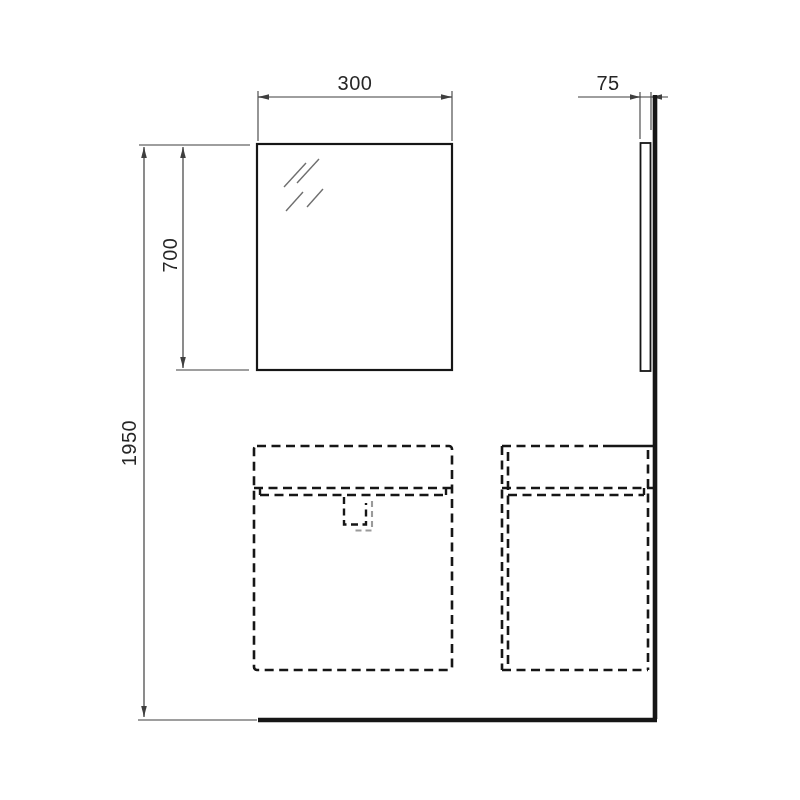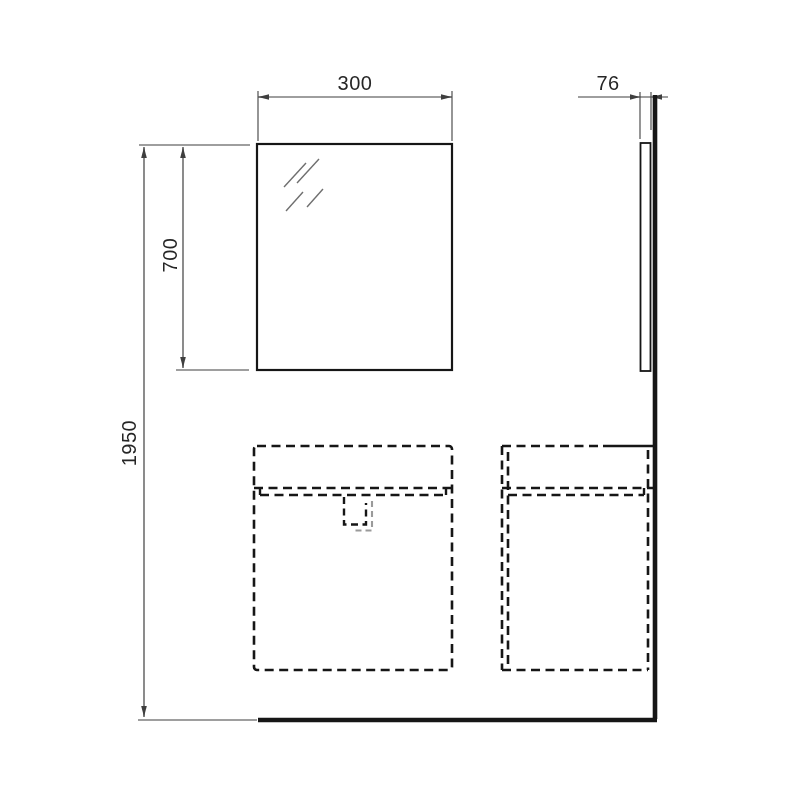--- a/index.html
+++ b/index.html
@@ -109,18 +109,18 @@
       <line class="ln-dash" x1="648" y1="450" x2="648" y2="670"></line>
       <line class="ln-dash" x1="502" y1="488" x2="653" y2="488"></line>
       <line class="ln-dash" x1="508" y1="495" x2="644" y2="495"></line>
       <line class="ln-dash-s" x1="644" y1="488" x2="644" y2="495"></line>
       <line class="ln-dash" x1="502" y1="670" x2="648" y2="670"></line>
     </g>
   </svg>
 
   <div class="dlabel hlabel" style="left:315px;top:72px;">300</div>
 
-  <div class="dlabel" style="left:583px;top:72px;width:50px;">76</div>
+  <div class="dlabel" style="left:583px;top:72px;width:50px;">75</div>
 
   <div class="dlabel vlabel" style="left:140px;top:244px;width:60px;height:22px;">700</div>
 
   <div class="dlabel vlabel" style="left:89px;top:432px;width:80px;height:22px;">1950</div>
 </div>
 
 </body></html>

